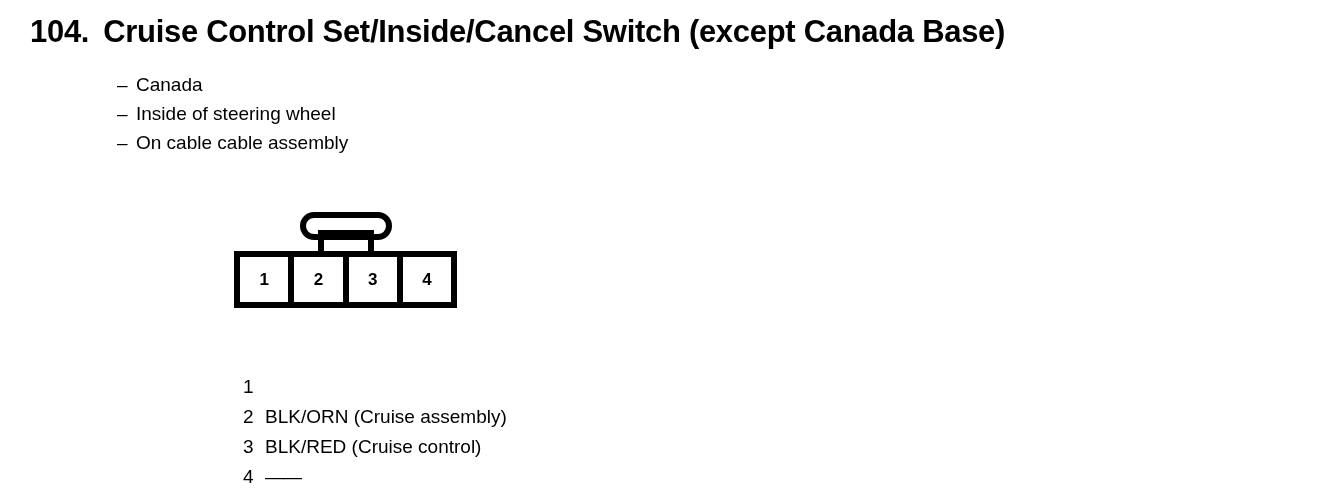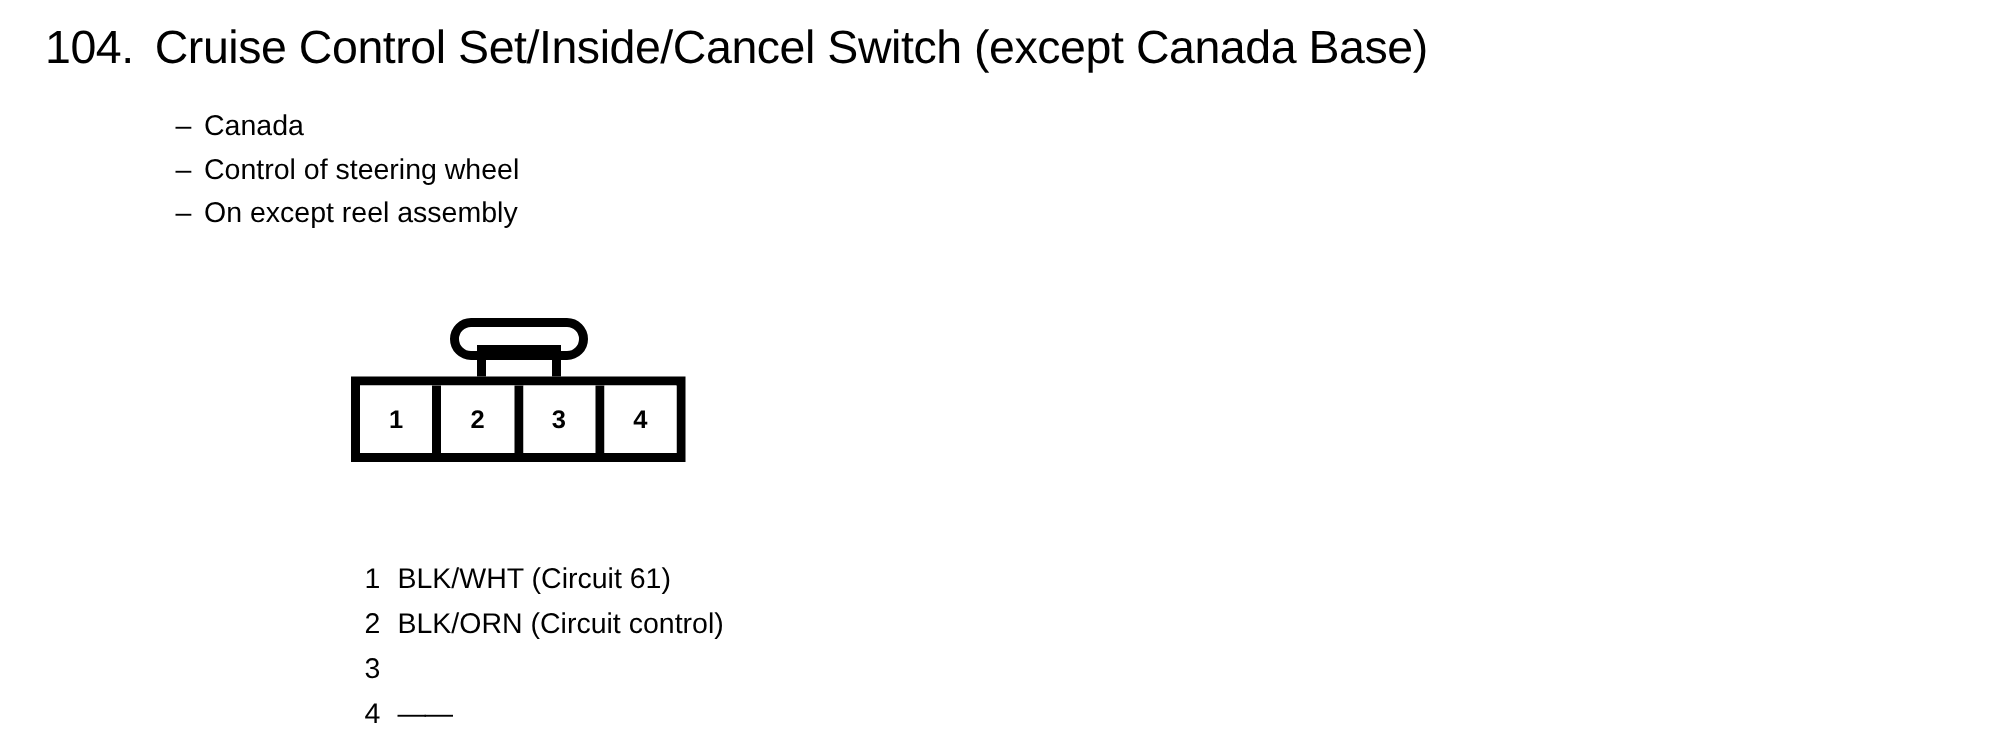--- a/index.html
+++ b/index.html
@@ -19,21 +19,21 @@
 
   
   .page-title {
     position: absolute;
     left: 30px;
     top: 16px;
     display: flex;
     align-items: baseline;
     white-space: nowrap;
     font-size: 31px;
-    font-weight: normal;
+    font-weight: bold;
     letter-spacing: -0.3px;
     line-height: 1;
     justify-content: space-between;
   }
   .page-title .num {
     margin-right: 14px;
   }
 
   
   .desc-list {
@@ -159,51 +159,51 @@
   <span class="txt">Cruise Control Set/Inside/Cancel Switch (except Canada Base)</span>
 </div>
 
 <div class="desc-list">
   <div class="desc-row">
     <span class="bullet">–</span>
     <span>Canada</span>
   </div>
   <div class="desc-row">
     <span class="bullet">–</span>
-    <span>Control of steering wheel</span>
+    <span>Inside of steering wheel</span>
   </div>
   <div class="desc-row">
     <span class="bullet">–</span>
-    <span>On except reel assembly</span>
+    <span>On cable cable assembly</span>
   </div>
 </div>
 
 <div class="connector">
   <div class="latch-ring"></div>
   <div class="latch-stem-top"></div>
   <div class="latch-stem-left"></div>
   <div class="latch-stem-right"></div>
 
   <div class="conn-body">
     <div class="conn-cell">1</div>
     <div class="conn-cell">2</div>
     <div class="conn-cell">3</div>
     <div class="conn-cell">4</div>
   </div>
 </div>
 
 <div class="pin-list">
   <div class="pin-row">
     <span class="pin-num">1</span>
-    <span class="pin-desc">BLK/WHT (Circuit 61)</span>
   </div>
   <div class="pin-row">
     <span class="pin-num">2</span>
-    <span class="pin-desc">BLK/ORN (Circuit control)</span>
+    <span class="pin-desc">BLK/ORN (Cruise assembly)</span>
   </div>
   <div class="pin-row">
     <span class="pin-num">3</span>
+    <span class="pin-desc">BLK/RED (Cruise control)</span>
   </div>
   <div class="pin-row empty">
     <span class="pin-num">4</span>
     <span class="pin-desc">——</span>
   </div>
 </div>
 
 </body></html>

